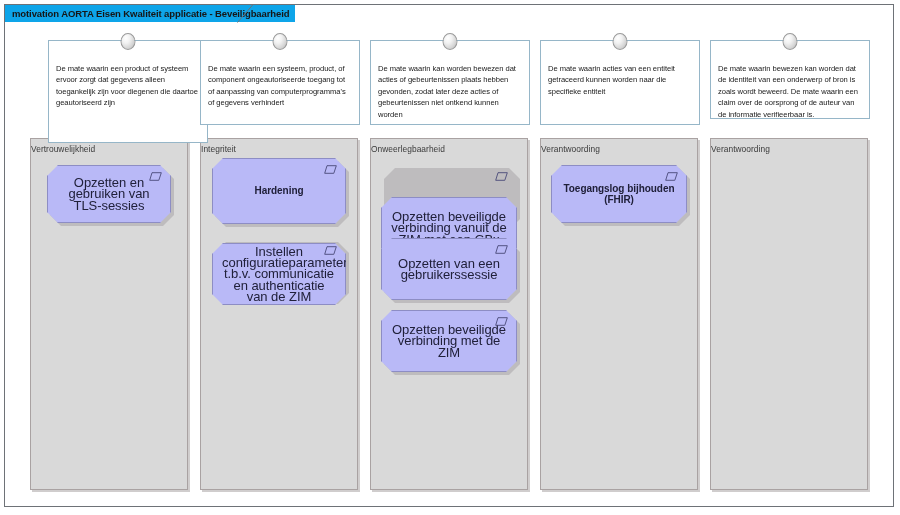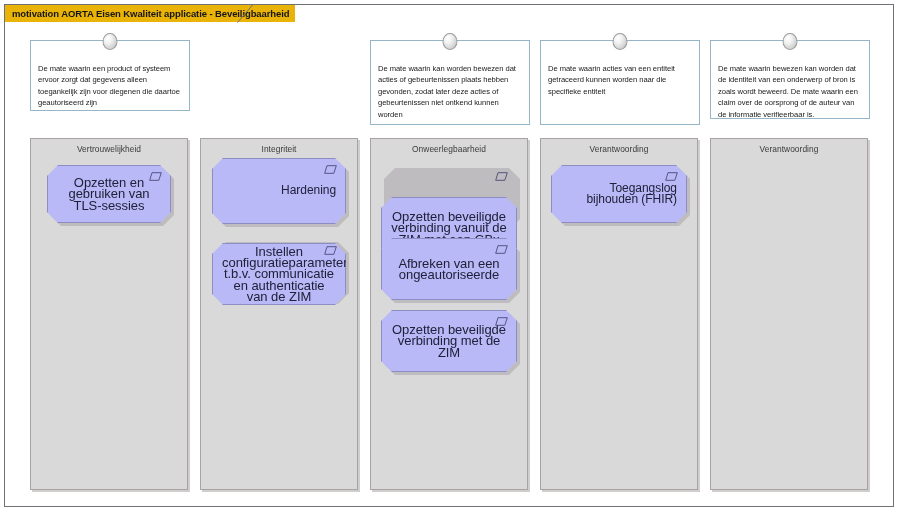--- a/index.html
+++ b/index.html
@@ -32,21 +32,21 @@
     background: #ffffff;
   }
 
   
   .title-tab {
     position: absolute;
     left: 4px;
     top: 4px;
     height: 18px;
     box-sizing: border-box;
-    background: #eab308;
+    background: #0ea5e9;
     border-top: 1px solid #6e7277;
     border-left: 1px solid #6e7277;
     display: flex;
     align-items: center;
     padding: 0 6px 0 7px;
     z-index: 6;
   }
   .title-tab .title-text {
     font-size: 9.5px;
     font-weight: bold;
@@ -114,21 +114,20 @@
     background: #d9d9d9;
     border: 1px solid #a9a2a2;
     box-shadow: 2px 2px 0 0 rgba(150,145,145,0.45);
     z-index: 1;
   }
   .group-title {
     position: absolute;
     top: 5px;
     left: 0;
     right: 0;
-    text-align: center;
     font-size: 8.4px;
     color: #3a3a3a;
     letter-spacing: 0.05px;
   }
 
   
   .req {
     position: absolute;
     box-sizing: border-box;
     background: #b9b9f7;
@@ -157,21 +156,21 @@
     display: block;
     width: 100%;
     padding: 0 9px;
     box-sizing: border-box;
     text-align: center;
     font-size: 13px;
     line-height: 11.2px;
     color: #20203a;
     letter-spacing: -0.05px;
   }
-  .req-label.bold { font-weight: normal; font-size: 12px; text-align: right; }
+  .req-label.bold { font-weight: bold; font-size: 10px; }
   .req-icon {
     position: absolute;
     right: 8px;
     top: 7px;
     width: 13px;
     height: 9px;
     z-index: 4;
     pointer-events: none;
   }
 </style>
@@ -184,25 +183,29 @@
 
   <div class="tab-mask"></div>
 
   <div class="title-tab">
     <span class="title-text">motivation AORTA Eisen Kwaliteit applicatie - Beveiligbaarheid</span>
   </div>
   <svg class="tab-slant" viewBox="0 0 17 19">
     <polyline points="0.5,18.5 16,0.5" fill="none" stroke="#6e7277" stroke-width="1"></polyline>
   </svg>
 
-  <div class="driver-box" style="left:30px; top:40px; width:160px; height:71px;padding-left:22px;">
+  <div class="driver-box" style="left:48px; top:40px; width:160px; height:103px;padding-left:22px;">
     <span class="driver-icon"></span>
     <span class="driver-text">De mate waarin een product of systeem ervoor zorgt dat gegevens alleen toegankelijk zijn voor diegenen die daartoe geautoriseerd zijn</span>
   </div>
 
+  <div class="driver-box" style="left:200px; top:40px; width:160px; height:85px;">
+    <span class="driver-icon"></span>
+    <span class="driver-text">De mate waarin een systeem, product, of component ongeautoriseerde toegang tot of aanpassing van computerprogramma's of gegevens verhindert</span>
+  </div>
 
   <div class="driver-box" style="left:370px; top:40px; width:160px; height:85px;">
     <span class="driver-icon"></span>
     <span class="driver-text">De mate waarin kan worden bewezen dat acties of gebeurtenissen plaats hebben gevonden, zodat later deze acties of gebeurtenissen niet ontkend kunnen worden</span>
   </div>
 
   <div class="driver-box" style="left:540px; top:40px; width:160px; height:85px;">
     <span class="driver-icon"></span>
     <span class="driver-text">De mate waarin acties van een entiteit getraceerd kunnen worden naar die specifieke entiteit</span>
   </div>
@@ -259,21 +262,21 @@
   <div class="req-shadow" style="left:384px; top:168px; width:136px; height:62px;"></div>
   <div class="req" style="left:381px; top:165px; width:136px; height:62px;margin-top:32px;">
     <span class="req-label">Opzetten beveiligde verbinding vanuit de ZIM met een GBx</span>
   </div>
   <svg class="req-icon" viewBox="0 0 13 9" style="left:495px; top:172px;">
     <polygon points="3,0.7 12.3,0.7 9.8,8.3 0.7,8.3" fill="none" stroke="#4a4a78" stroke-width="0.9"></polygon>
   </svg>
 
   <div class="req-shadow" style="left:384px; top:241px; width:136px; height:62px;"></div>
   <div class="req" style="left:381px; top:238px; width:136px; height:62px;">
-    <span class="req-label">Afbreken van een ongeautoriseerde</span>
+    <span class="req-label">Opzetten van een gebruikerssessie</span>
   </div>
   <svg class="req-icon" viewBox="0 0 13 9" style="left:495px; top:245px;">
     <polygon points="3,0.7 12.3,0.7 9.8,8.3 0.7,8.3" fill="none" stroke="#4a4a78" stroke-width="0.9"></polygon>
   </svg>
 
   <div class="req-shadow" style="left:384px; top:313px; width:136px; height:62px;"></div>
   <div class="req" style="left:381px; top:310px; width:136px; height:62px;">
     <span class="req-label">Opzetten beveiligde verbinding met de ZIM</span>
   </div>
   <svg class="req-icon" viewBox="0 0 13 9" style="left:495px; top:317px;">

